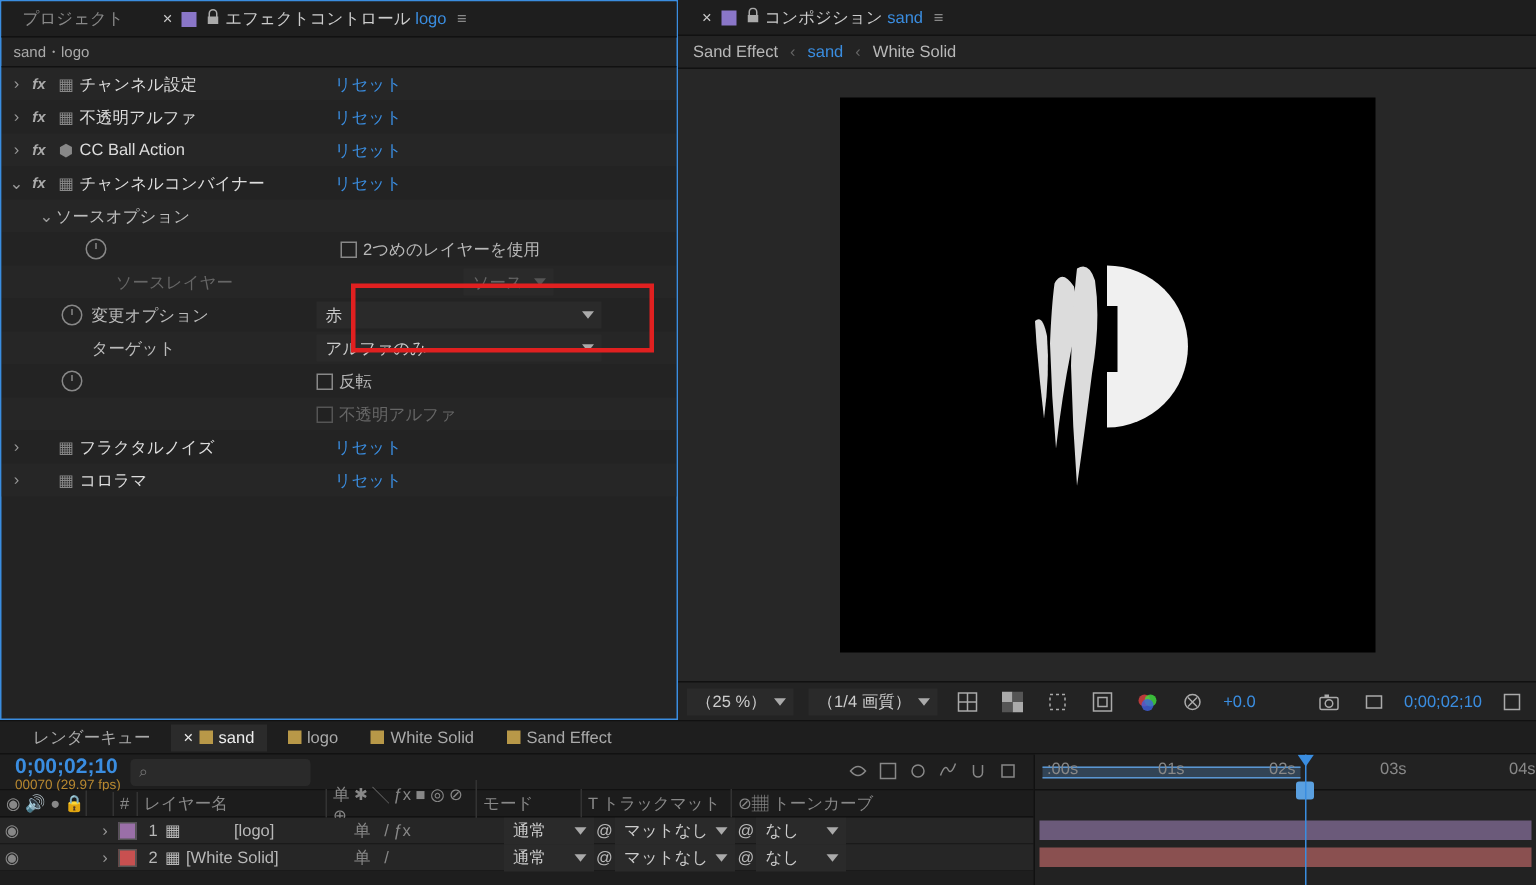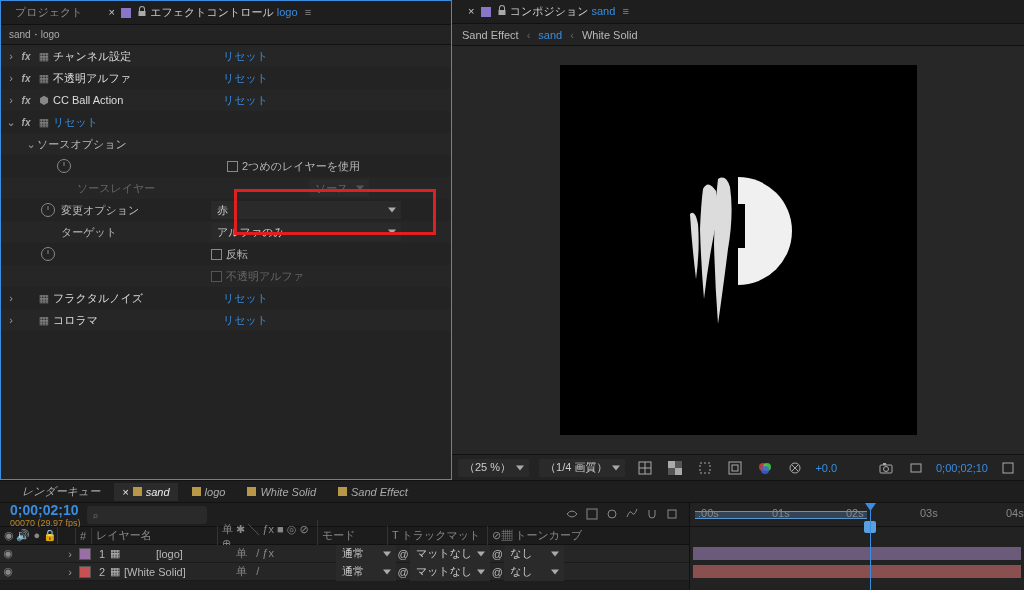--- a/index.html
+++ b/index.html
@@ -42,21 +42,21 @@
 .viewer { flex: 1; background: #272727; display: flex; align-items: center; justify-content: center; position: relative; }
 .viewer-canvas { width: 357px; height: 370px; background: #000; position: relative; }
 .sand-shape { position: absolute; left: 50%; top: 28%; transform: translateX(-50%); }
 .viewer-toolbar { height: 26px; background: #232323; border-top: 1px solid #111; display: flex; align-items: center; padding: 0 6px; gap: 10px; font-size: 10px; }
 .vt-btn { color: #aaa; cursor: pointer; padding: 2px 3px;}
 .vt-btn svg{display:block;}
 .vt-exposure { color: #3a8de0; }
 .vt-time { color: #3a8de0; }
 .timeline-panel { height: 110px; background: #1e1e1e; border-top: 1px solid #111; display: flex; flex-direction: column; position:relative;}
 .tl-tabs { height: 22px; display: flex; align-items: center; gap: 6px; padding-left: 14px; background: #1e1e1e; border-bottom: 1px solid #111;}
-.tl-tab { color: #aaa; padding: 3px 8px; cursor: pointer; display:flex;align-items:center;gap:4px;font-style:italic;}
+.tl-tab { color: #aaa; padding: 3px 8px; cursor: pointer; display:flex;align-items:center;gap:4px;}
 .tl-tab.active { background:#2b2b2b;color:#eee; }
 .comp-swatch { width: 9px; height: 9px; background: #b89848; }
 .tl-header { height: 24px; display: flex; align-items: center; padding: 0 10px; gap: 6px; border-bottom: 1px solid #111; }
 .tl-time { color: #3a8de0; font-size: 14px; font-weight: bold; }
 .tl-fps { color: #b88830; font-size: 9px; }
 .tl-search { background: #2a2a2a; border: none; color: #aaa; height: 18px; padding: 0 6px; width: 120px; border-radius: 3px;}
 .tl-columns { height: 18px; display: flex; background: #1c1c1c; border-bottom: 1px solid #111; font-size: 10px; color: #888; align-items:center;}
 .tl-col { padding: 2px 4px; border-right: 1px solid #333;}
 .tl-layers { flex: 1; overflow: hidden; }
 .tl-layer-row { height: 18px; display: flex; align-items: center; font-size: 10px; background: #262626; border-bottom:1px solid #1a1a1a;}
@@ -115,20 +115,21 @@
           <span class="caret">›</span>
           <span class="fx-toggle">fx</span>
           <span class="layer-icons">⬢</span>
           <span class="eff-name">CC Ball Action</span>
           <span class="reset-link">リセット</span>
         </div>
       <div class="eff-row">
           <span class="caret">⌄</span>
           <span class="fx-toggle">fx</span>
           <span class="layer-icons">▦</span>
+          <span class="eff-name">チャンネルコンバイナー</span>
           <span class="reset-link">リセット</span>
         </div>
       <div class="eff-row sub-row">
           <span class="caret">⌄</span>
           <span class="prop-label">ソースオプション</span>
         </div>
       <div class="eff-row sub-row3">
           <span class="stopwatch"></span>
           <span class="prop-label"></span>
           <span class="checkbox-wrap">

